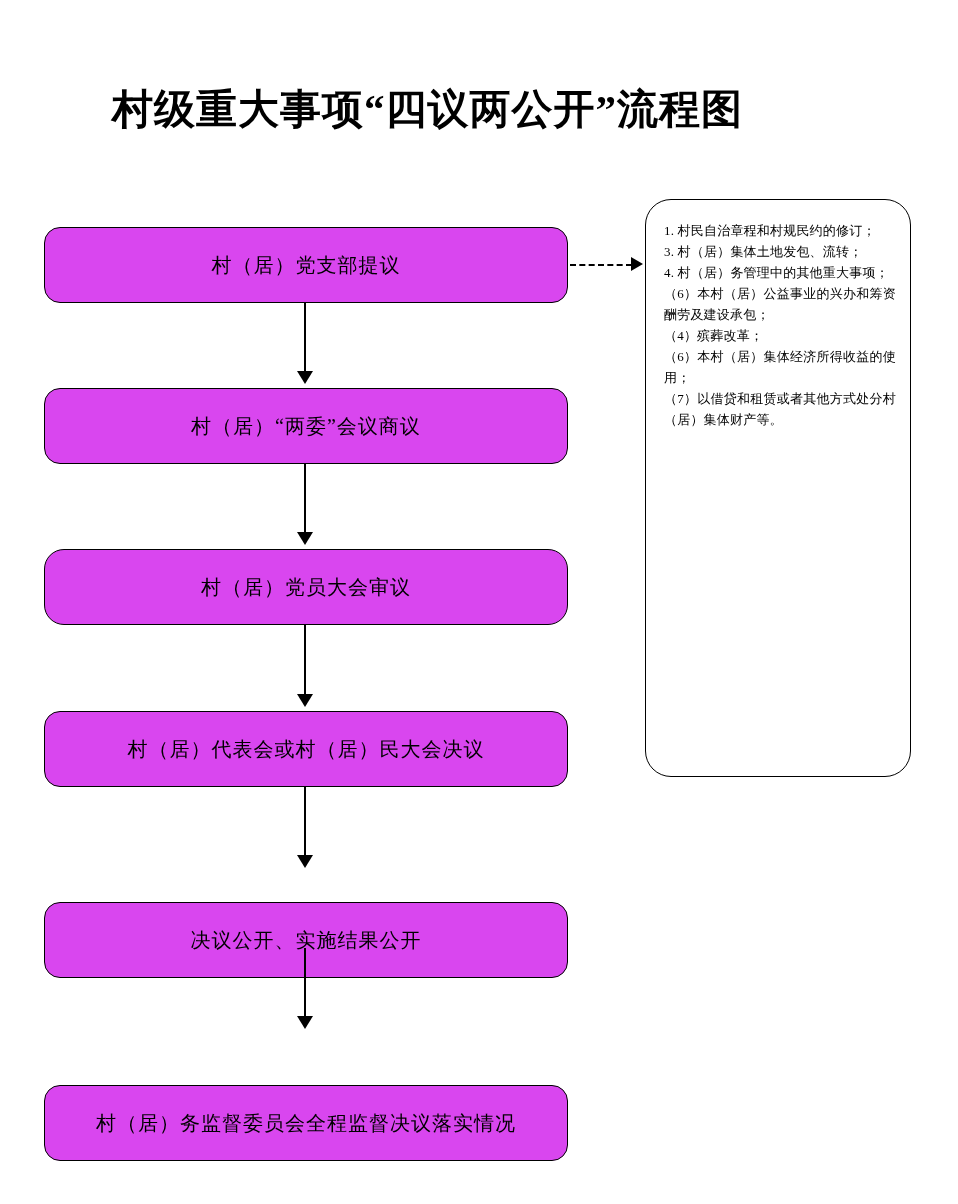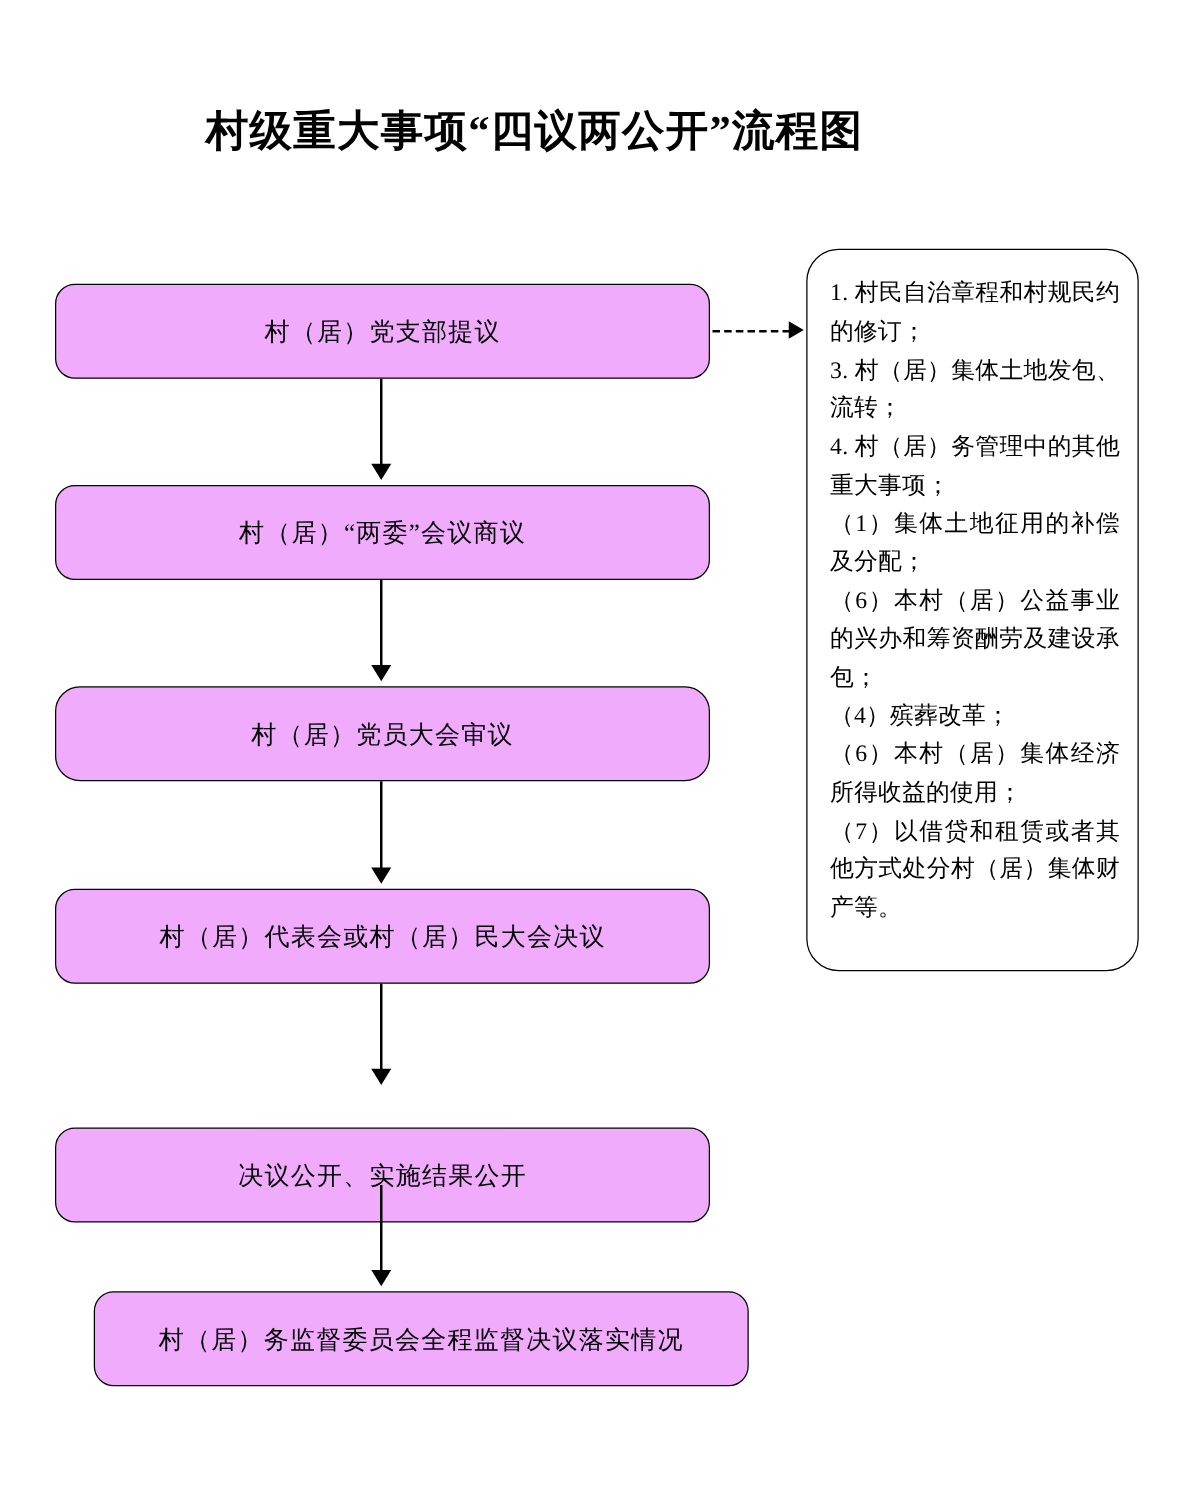--- a/index.html
+++ b/index.html
@@ -19,51 +19,51 @@
     position: relative;
     width: 958px;
     height: 1204px;
   }
   .title {
     position: absolute;
     top: 82px;
     left: 0;
     width: 855px;
     text-align: center;
-    font-size: 34px;
+    font-size: 41px;
     font-weight: bold;
     letter-spacing: 1px;
     font-family: "Liberation Serif", serif;
   }
   .flow-box {
     position: absolute;
     left: 44px;
     width: 524px;
     height: 76px;
     border: 1.6px solid #000000;
     border-radius: 16px;
     box-sizing: border-box;
     display: flex;
     align-items: center;
     justify-content: center;
-    background: #f0abfc;
+    background: #d946ef;
   }
   .flow-box .box-label {
     font-size: 20px;
     font-family: "Liberation Serif", serif;
     letter-spacing: 1px;
     text-align: center;
     padding: 0 10px;
   }
   .box1 { top: 227px; }
   .box2 { top: 388px; justify-content: center; }
   .box3 { top: 549px; border-radius: 20px; }
   .box4 { top: 711px; }
   .box5 { top: 872px; margin-top: 30px; }
-  .box6 { top: 1033px; margin-left: 31px; }
+  .box6 { top: 1085px; }
 
   
   .connector {
     position: absolute;
     left: 304px;
     width: 2px;
     background: #000000;
   }
   .c1 { top: 303px; height: 70px; }
   .c2 { top: 464px; height: 70px; }
@@ -118,21 +118,21 @@
     box-sizing: border-box;
     background: #ffffff;
     padding: 20px 14px 12px 18px;
   }
   .side-panel ol {
     list-style: none;
     margin: 0;
     padding: 0;
   }
   .side-panel li {
-    font-size: 19px;
+    font-size: 13px;
     line-height: 1.62;
     font-family: "Liberation Serif", serif;
     text-align: justify;
     letter-spacing: 0.2px;
   }
 </style>
 </head>
 <body>
 
 <div id="page-root">
@@ -179,21 +179,20 @@
   </div>
 
   <div class="dashed-line"></div>
   <div class="dashed-arrow-head"></div>
 
   <div class="side-panel">
     <ol>
       <li>1. 村民自治章程和村规民约的修订；</li>
       <li>3. 村（居）集体土地发包、流转；</li>
       <li>4. 村（居）务管理中的其他重大事项；</li>
-      <li>（1）集体土地征用的补偿及分配；</li>
       <li>（6）本村（居）公益事业的兴办和筹资酬劳及建设承包；</li>
       <li>（4）殡葬改革；</li>
       <li>（6）本村（居）集体经济所得收益的使用；</li>
       <li>（7）以借贷和租赁或者其他方式处分村（居）集体财产等。</li>
     </ol>
   </div>
 
 </div>
 
 </body></html>

